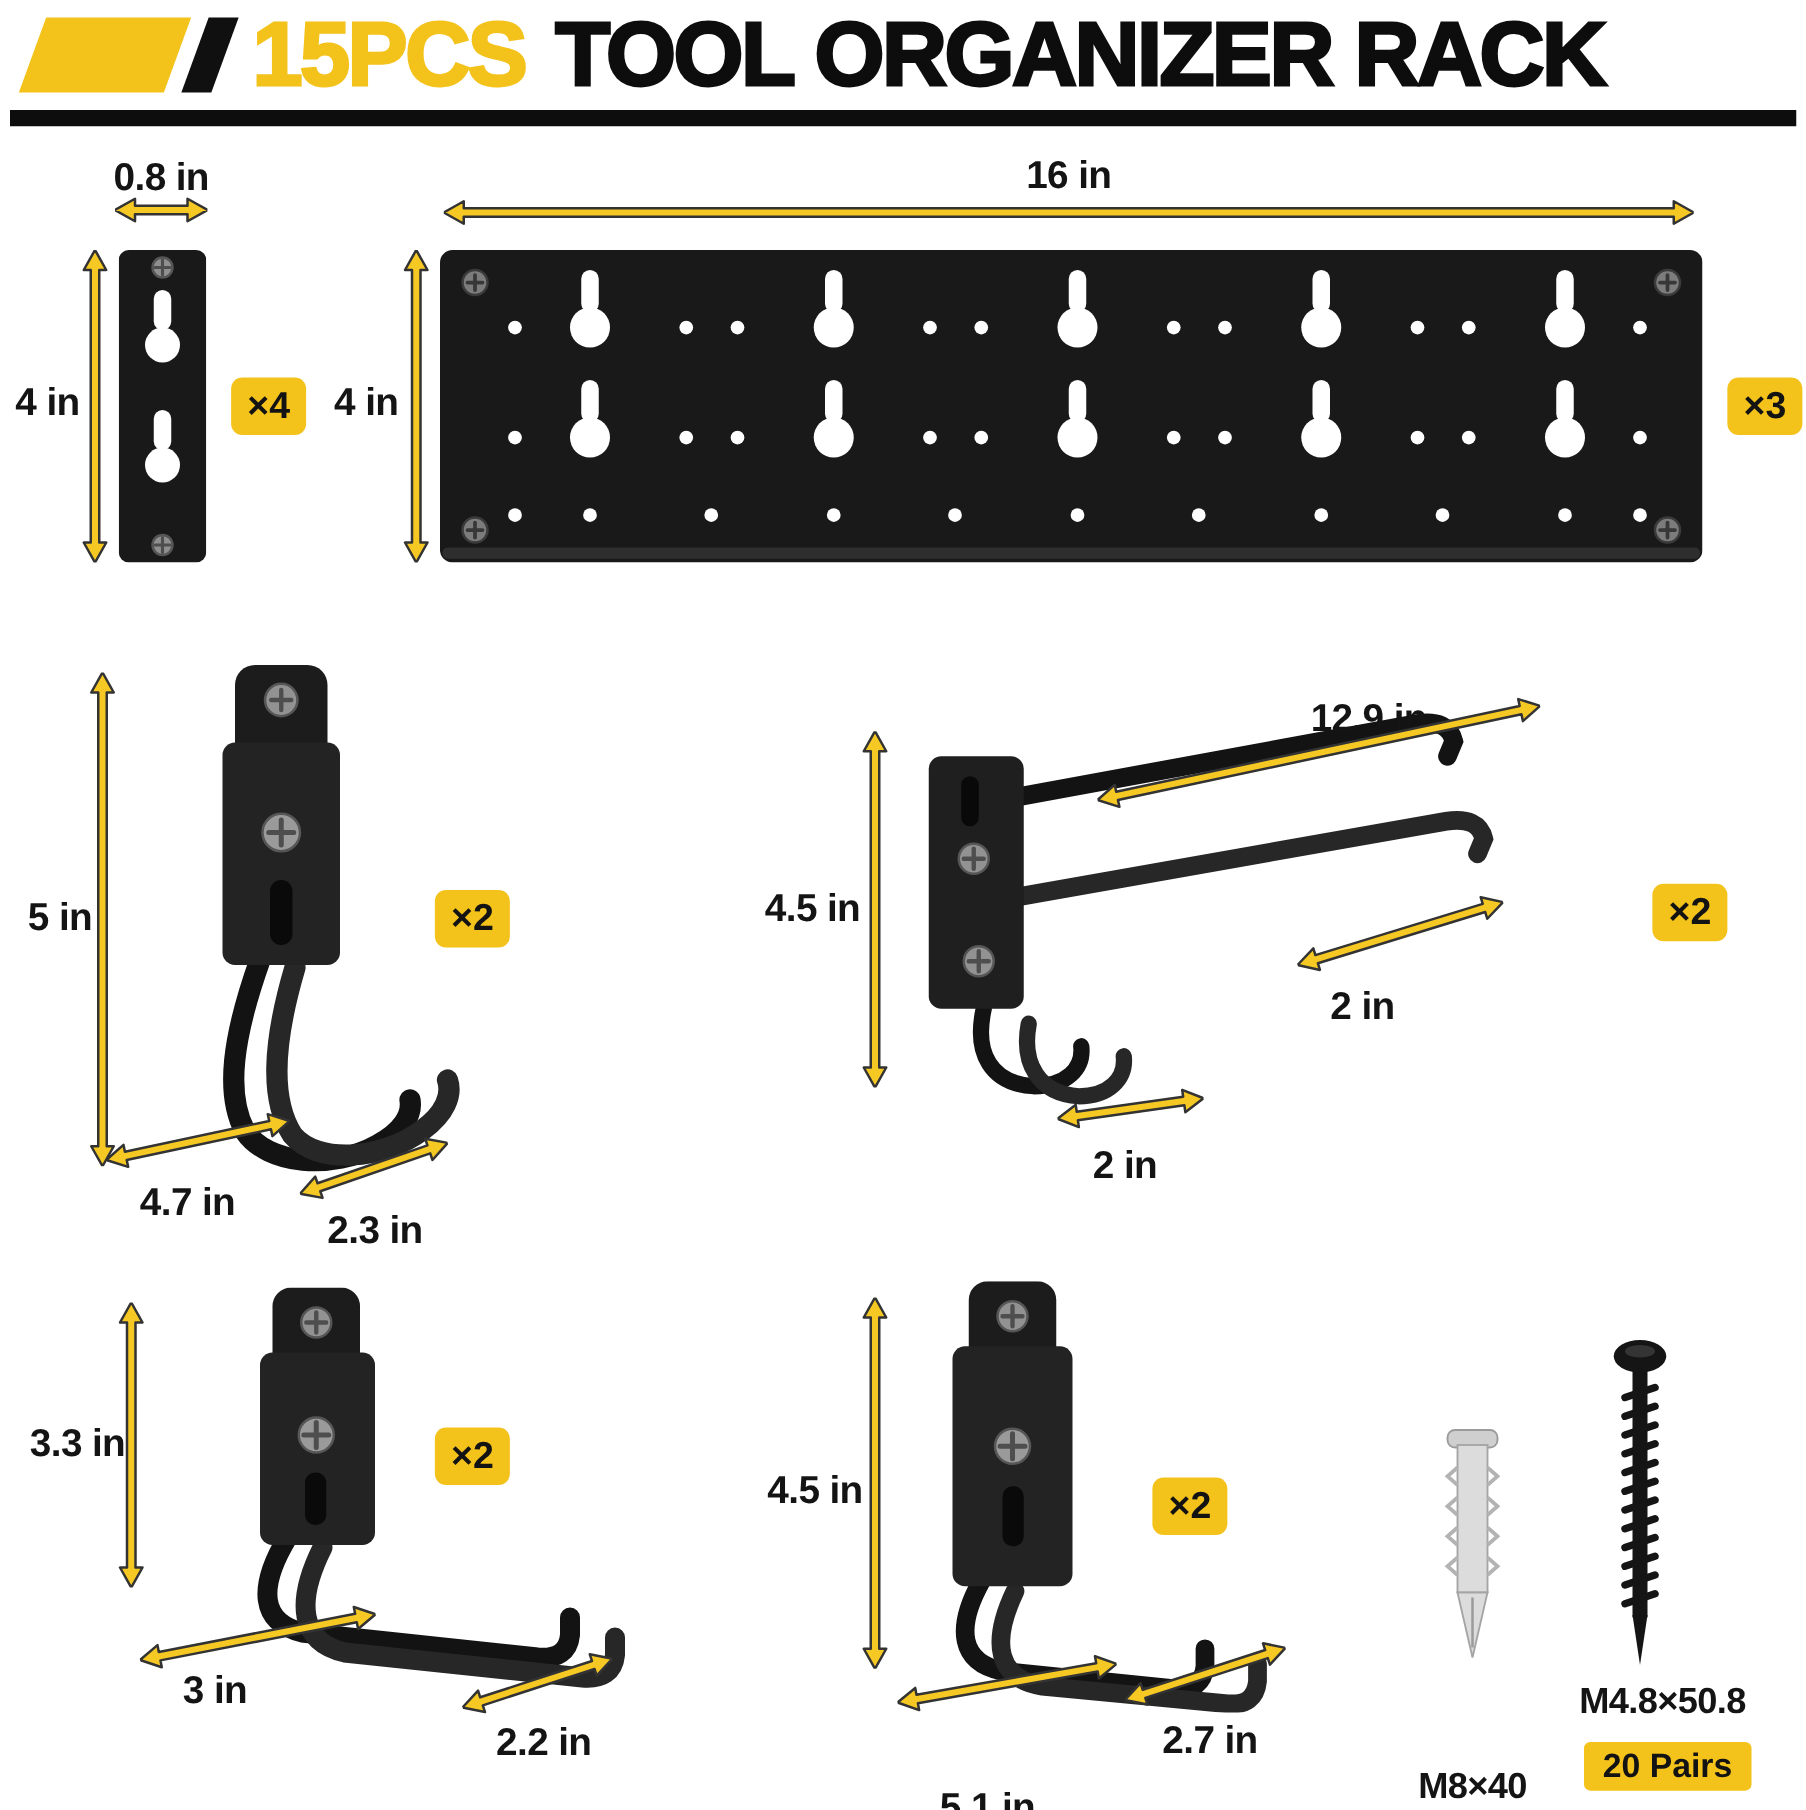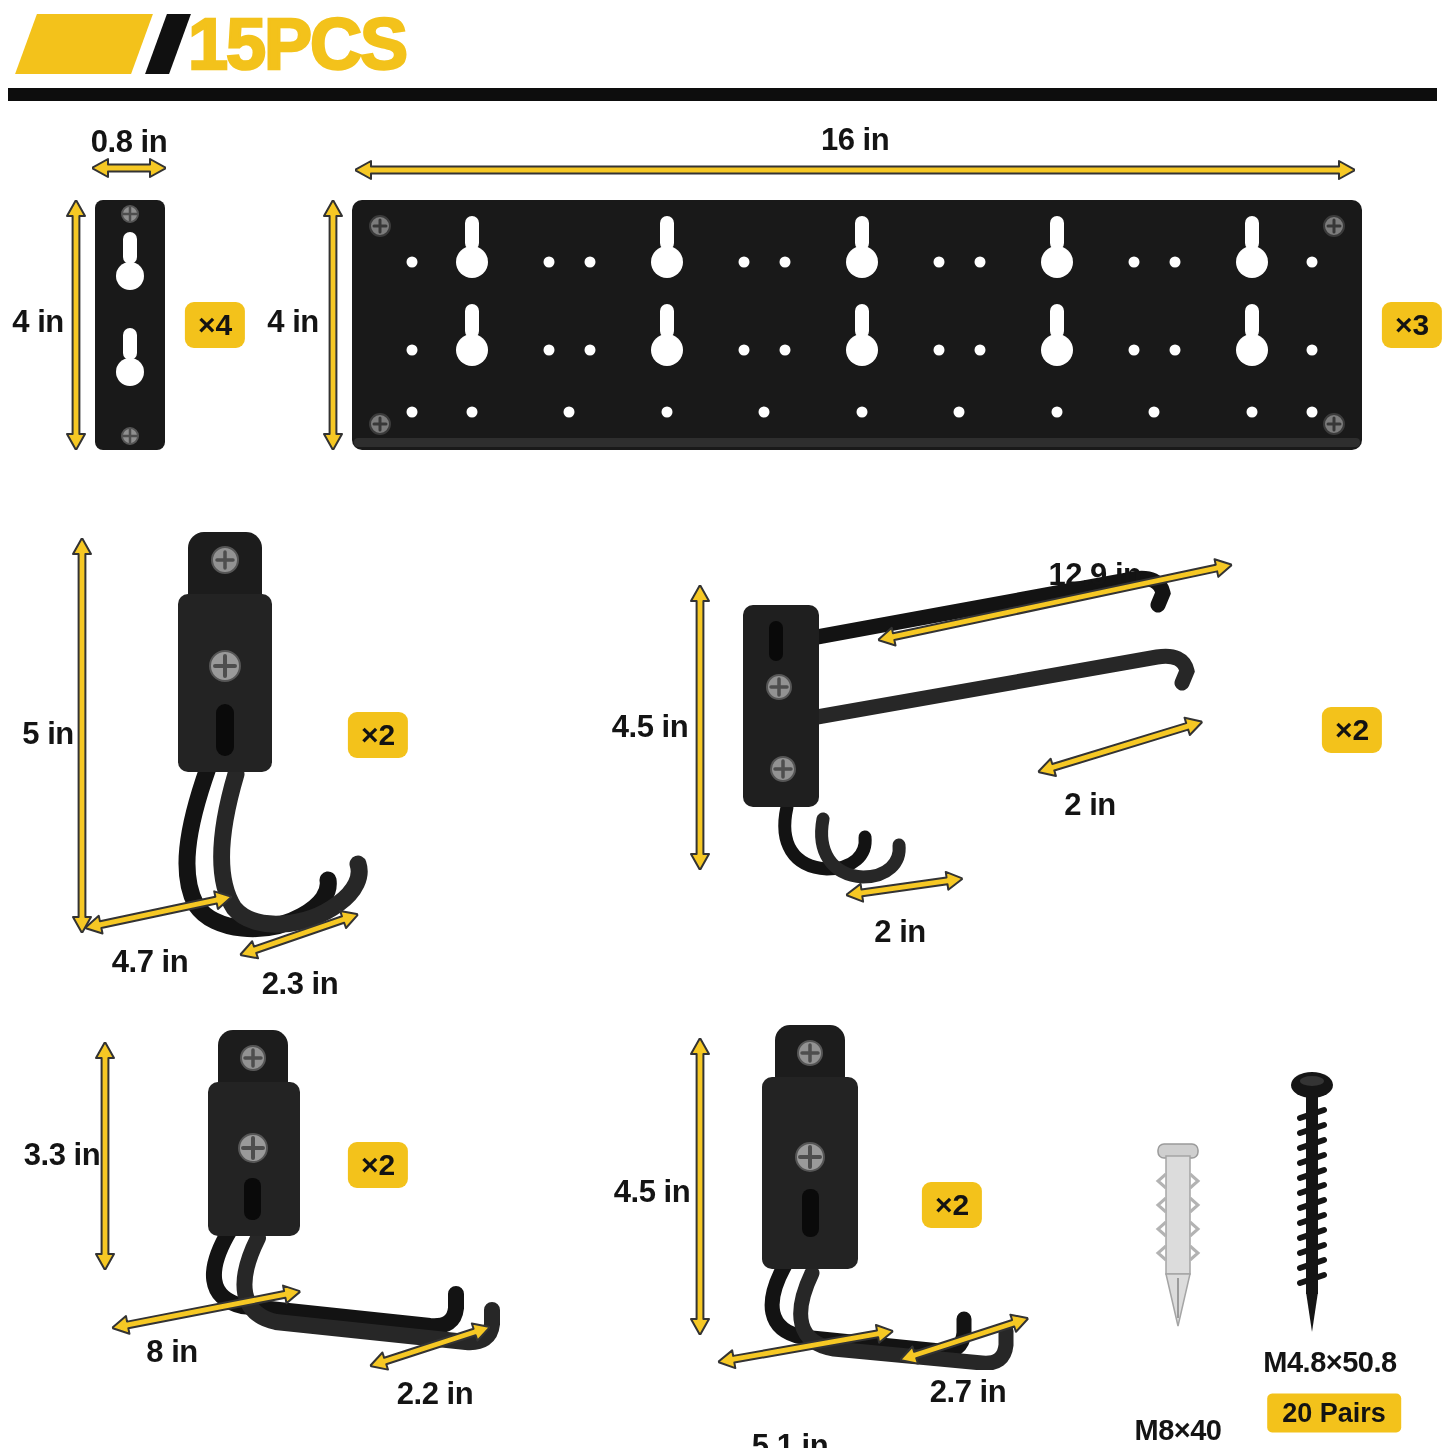--- a/index.html
+++ b/index.html
@@ -5,21 +5,21 @@
   *{margin:0;padding:0;box-sizing:border-box}
   html,body{width:1445px;height:1448px;background:#ffffff;overflow:hidden;
     font-family:"Liberation Sans",sans-serif;color:#141414}
   .canvas{position:relative;width:1445px;height:1448px;background:#fff}
 
   
   .header{position:absolute;left:10px;top:2px;height:84px;display:flex;align-items:center}
   .flag-y{width:116px;height:60px;background:var(--accent,#F3C21B);transform:skewX(-20deg);margin-left:16px}
   .flag-b{width:24px;height:60px;background:#101010;transform:skewX(-20deg);margin-left:14px}
   .hdr-count{font-size:72px;font-weight:700;color:var(--accent,#F3C21B);letter-spacing:-2px;
-    -webkit-text-stroke:2.5px var(--accent,#F3C21B);margin-left:8px;line-height:80px}
+    -webkit-text-stroke:2.5px var(--accent,#F3C21B);margin-left:22px;line-height:80px}
   .hdr-title{font-size:72px;font-weight:700;color:#0d0d0d;letter-spacing:-2px;
     -webkit-text-stroke:2.5px #0d0d0d;margin-left:24px;line-height:80px;white-space:nowrap}
   .hdr-rule{position:absolute;left:8px;top:88px;width:1429px;height:13px;background:#0d0d0d}
 
   
   .dim-label{position:absolute;transform:translate(-50%,-50%);font-size:31px;font-weight:700;
     color:#141414;white-space:nowrap;letter-spacing:-0.5px}
   .dim-arrow{position:absolute;height:24px;transform-origin:0px 12px}
   .qty-badge{position:absolute;transform:translate(-50%,-50%);background:var(--accent,#F3C21B);
     color:#131313;font-weight:700;font-size:30px;line-height:1;padding:8px 13px;border-radius:9px;white-space:nowrap}
@@ -30,20 +30,21 @@
 </style>
 </head>
 <body>
 
 <div class="canvas">
 
   <div class="header">
     <div class="flag-y"></div>
     <div class="flag-b"></div>
     <span class="hdr-count">15PCS</span>
+    <span class="hdr-title">TOOL ORGANIZER RACK</span>
   </div>
   <div class="hdr-rule"></div>
 
   <div class="illus" style="left:95px;top:200px;width:70px;height:250px">
     <svg width="70" height="250" viewBox="0 0 70 250">
       <rect x="0" y="0" width="70" height="250" rx="8" fill="#191919"></rect>
       <g>
         <rect x="28" y="32" width="14" height="32" rx="7" fill="#fff"></rect>
         <circle cx="35" cy="76" r="14" fill="#fff"></circle>
         <rect x="28" y="128" width="14" height="32" rx="7" fill="#fff"></rect>
@@ -225,21 +226,21 @@
       <g>
           <circle cx="123" cy="118" r="14" fill="#9a9a9a" stroke="#565656" stroke-width="2"></circle>
         <path d="M113 118 H133 M123 108 V128" stroke="#4e4e4e" stroke-width="4" stroke-linecap="round"></path>
         </g>
     </svg>
   </div>
   <div class="dim-label" style="left:62px;top:1155px">3.3 in</div>
   <div class="dim-arrow" style="left:105px;top:1030px;width:228px;transform:rotate(90deg)"><svg width="228" height="24" viewBox="0 0 228 24">
         <polygon points="0,12 16,3 16,8.6 212,8.6 212,3 228,12 212,21 212,15.4 16,15.4 16,21" fill="#F6C824" stroke="#333333" stroke-width="2" stroke-linejoin="round"></polygon>
       </svg></div>
-  <div class="dim-label" style="left:172px;top:1352px">8 in</div>
+  <div class="dim-label" style="left:172px;top:1352px">3 in</div>
   <div class="dim-arrow" style="left:112px;top:1316px;width:192px;transform:rotate(-11deg)"><svg width="192" height="24" viewBox="0 0 192 24">
         <polygon points="0,12 16,3 16,8.6 176,8.6 176,3 192,12 176,21 176,15.4 16,15.4 16,21" fill="#F6C824" stroke="#333333" stroke-width="2" stroke-linejoin="round"></polygon>
       </svg></div>
   <div class="dim-label" style="left:435px;top:1394px">2.2 in</div>
   <div class="dim-arrow" style="left:370px;top:1354px;width:126px;transform:rotate(-18deg)"><svg width="126" height="24" viewBox="0 0 126 24">
         <polygon points="0,12 16,3 16,8.6 110,8.6 110,3 126,12 110,21 110,15.4 16,15.4 16,21" fill="#F6C824" stroke="#333333" stroke-width="2" stroke-linejoin="round"></polygon>
       </svg></div>
   <div class="qty-badge" style="left:378px;top:1165px">×2</div>
 
   <div class="illus" style="left:690px;top:1025px;width:350px;height:345px">

